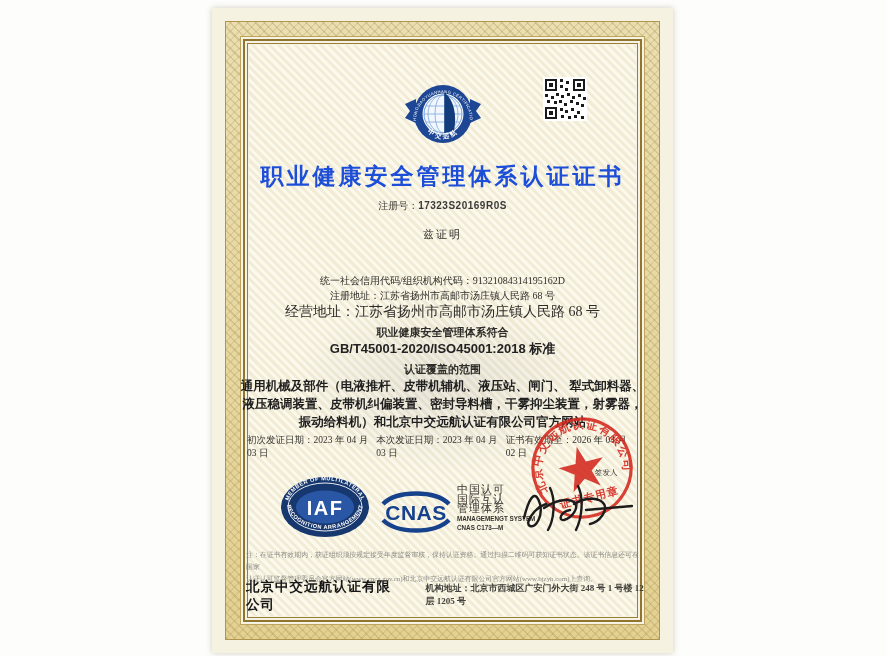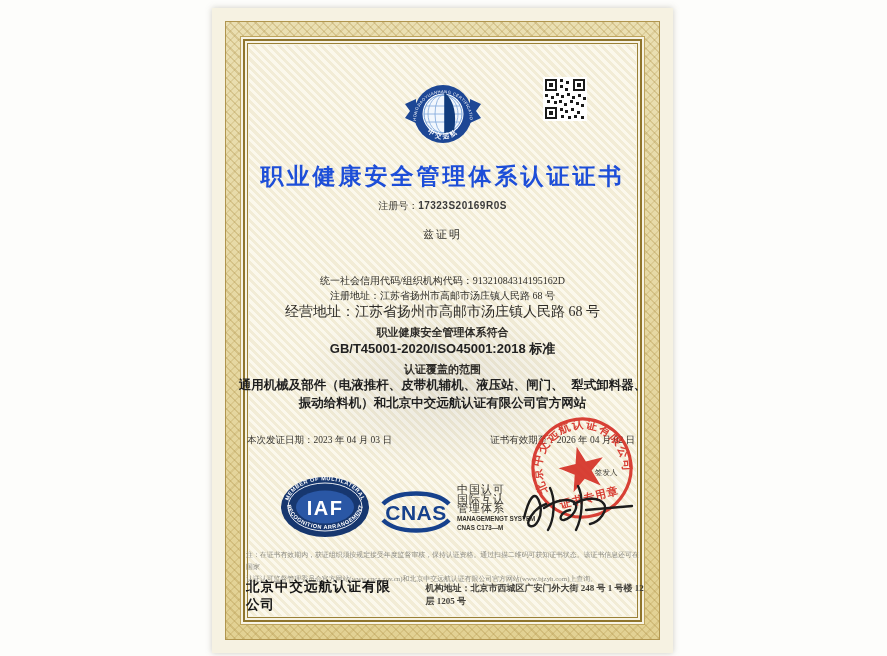--- a/index.html
+++ b/index.html
@@ -50,21 +50,21 @@
   .regline { top:191px; font-size:10px; color:#44423c; }
   .regline .val { font-family:"Liberation Sans","DejaVu Sans",sans-serif; font-weight:700; color:#3a3a3a; letter-spacing:.5px; }
   .certify { top:203px; font-size:11px; letter-spacing:2px;margin-top:16px; }
   .company { top:233px; font-size:18px; font-weight:700; font-family:"Liberation Sans","DejaVu Sans",sans-serif; letter-spacing:2px; color:#1e1e1e; }
   .credit { top:266px; font-size:10px; }
   .addr1 { top:281px; font-size:10px; }
   .addr2 { top:295px; font-size:14px; }
   .sys { top:317px; font-size:11px; font-weight:700; }
   .std { top:332px; font-size:13px; font-weight:700; font-family:"Liberation Sans","DejaVu Sans",sans-serif; color:#222; }
   .scope-title { top:354px; font-size:11px; font-weight:700; }
-  .scope { top:369px; font-size:12.5px; line-height:18px; font-weight:700; font-family:Liberation Mono, monospace; color:#1f1f1f; }
+  .scope { top:369px; font-size:12.5px; line-height:18px; font-weight:700; font-family:Liberation Sans, sans-serif; color:#1f1f1f; }
 
   .dates { position:absolute; left:35px; right:38px; top:426px; display:flex; justify-content:space-between; font-size:9.5px; color:#33312c; }
 
   .fineprint { position:absolute; left:34px; right:34px; top:541px; font-size:6.9px; line-height:12px; color:#8c8b83; text-align:left; }
   .issuer-row { position:absolute; left:34px; right:26px; top:570px; display:flex; align-items:baseline; }
   .issuer-name { font-size:13.5px; font-weight:700; letter-spacing:1px; color:#161616; }
   .issuer-addr { margin-left:32px; font-size:9px; font-weight:700; color:#45433d; }
 
   .emblem { position:absolute; left:192px; top:70px; }
   .qr { position:absolute; left:331px; top:69px; }
@@ -177,24 +177,26 @@
       <div class="c certify">兹证明</div>
       <div class="c credit">统一社会信用代码/组织机构代码：91321084314195162D</div>
       <div class="c addr1">注册地址：江苏省扬州市高邮市汤庄镇人民路 68 号</div>
       <div class="c addr2">经营地址：江苏省扬州市高邮市汤庄镇人民路 68 号</div>
       <div class="c sys">职业健康安全管理体系符合</div>
       <div class="c std">GB/T45001-2020/ISO45001:2018 标准</div>
       <div class="c scope-title">认证覆盖的范围</div>
 
       <div class="c scope">
         <div>通用机械及部件（电液推杆、皮带机辅机、液压站、闸门、 犁式卸料器、</div>
+        <div>液压稳调装置、皮带机纠偏装置、密封导料槽，干雾抑尘装置，射雾器，</div>
         <div>振动给料机）和北京中交远航认证有限公司官方网站</div>
       </div>
 
       <div class="dates">
+        <span>初次发证日期：2023 年 04 月 03 日</span>
         <span>本次发证日期：2023 年 04 月 03 日</span>
         <span>证书有效期至：2026 年 04 月 02 日</span>
       </div>
 
       <svg class="iaf" width="90" height="62" viewBox="0 0 90 62">
         <defs>
           <path id="iafTop" d="M 9,35 A 37,25 0 1 1 81,35" fill="none"></path>
           <path id="iafBot" d="M 7,27 A 38,26 0 0 0 83,27" fill="none"></path>
         </defs>
         <ellipse cx="45" cy="31" rx="44" ry="30" fill="#17376f"></ellipse>

